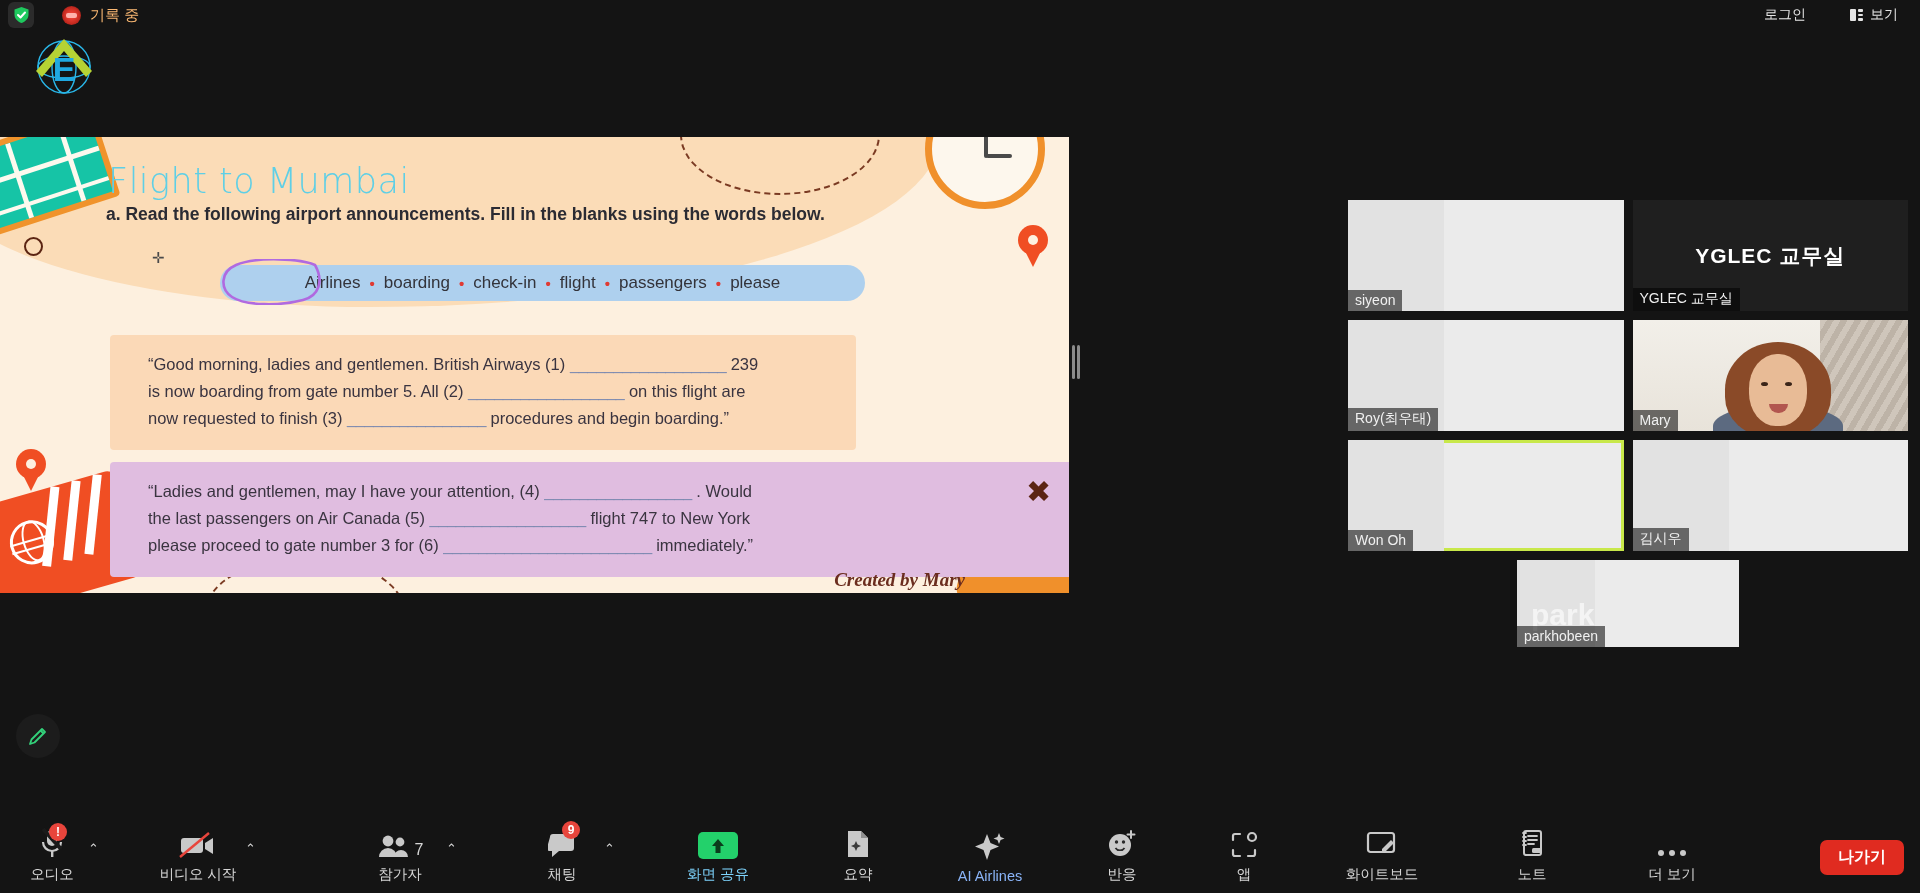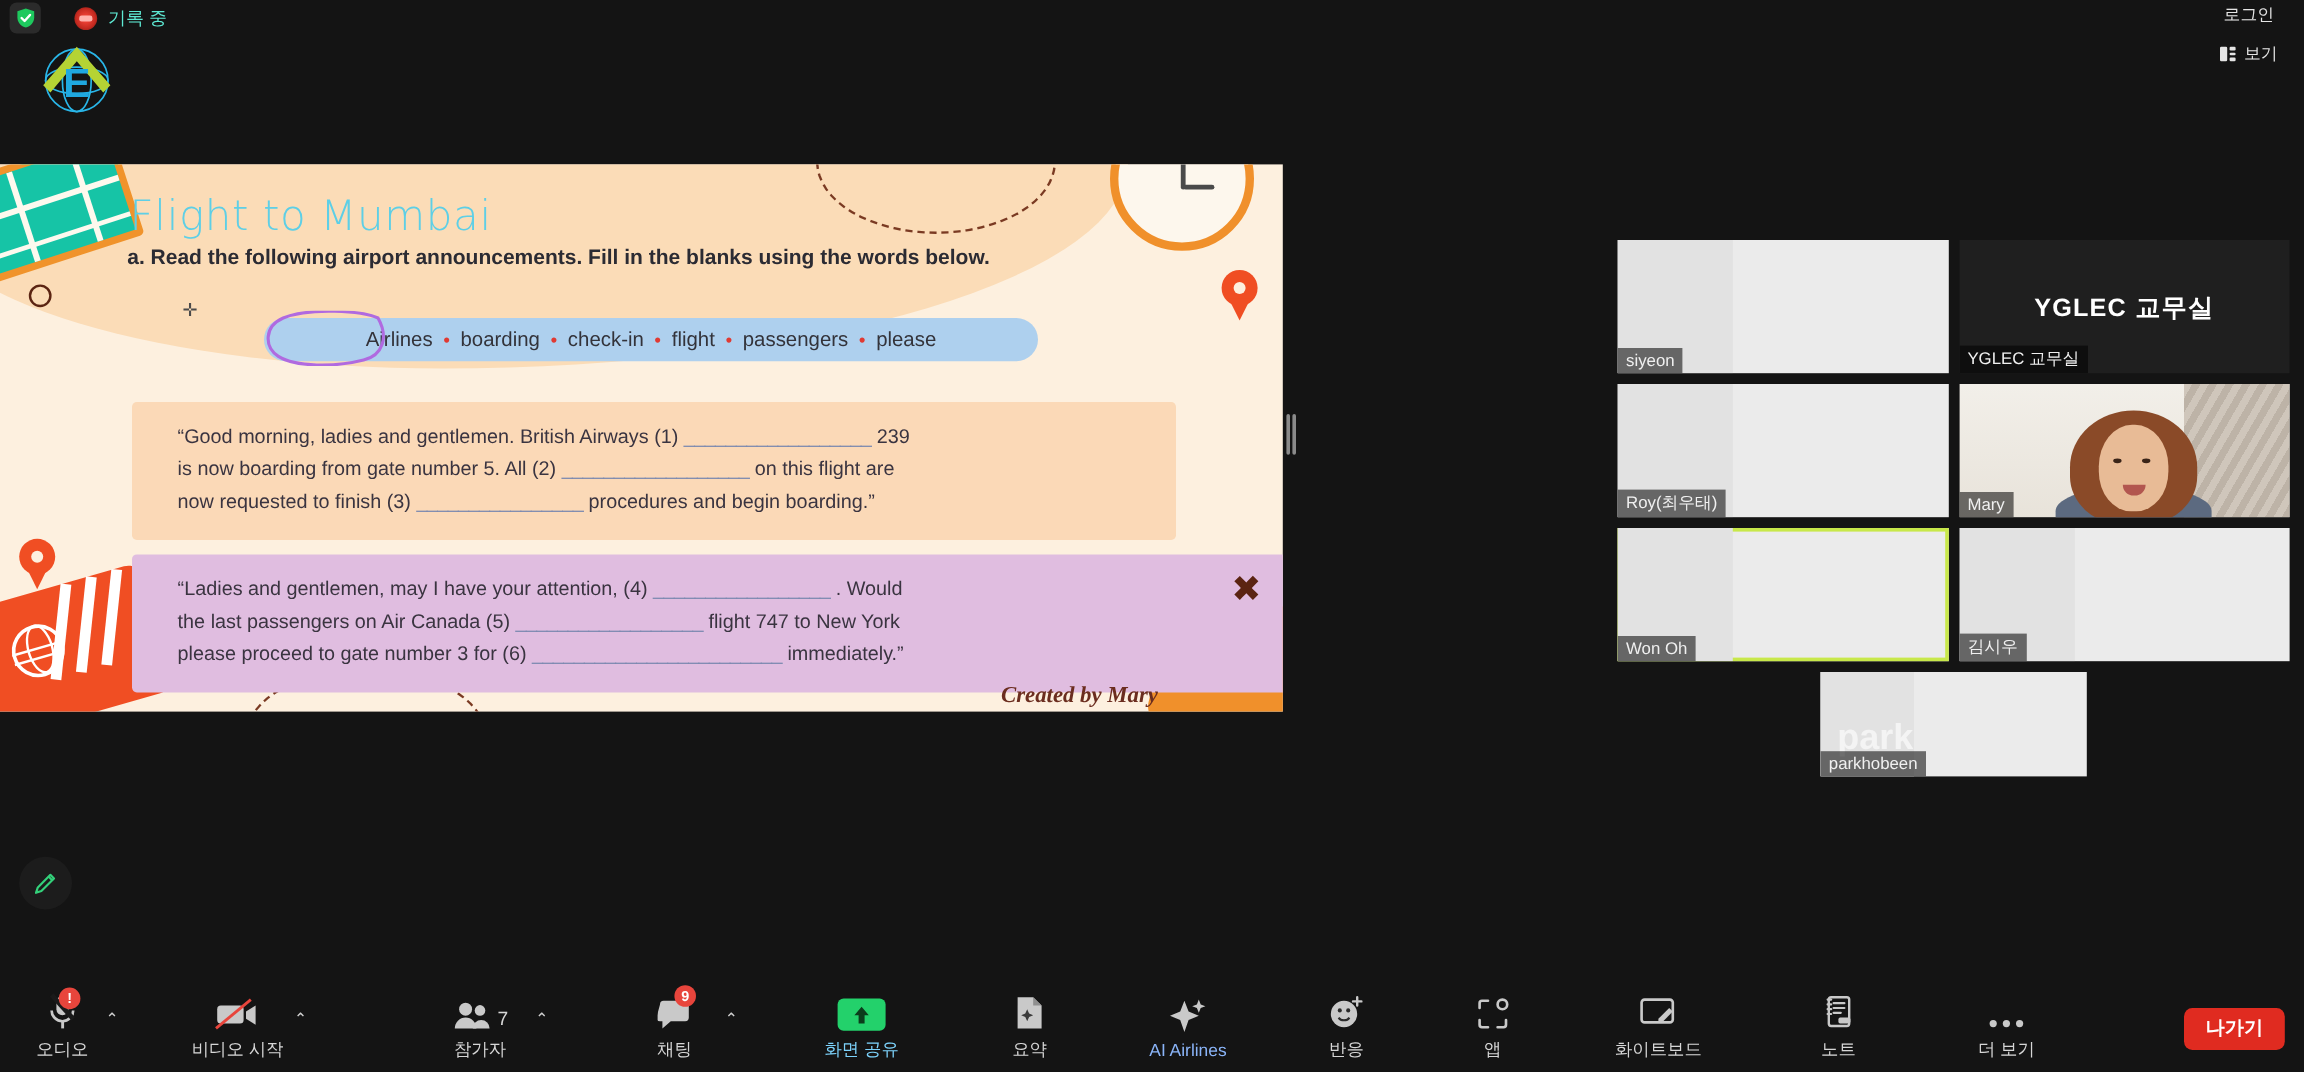--- a/index.html
+++ b/index.html
@@ -23,24 +23,24 @@
   .rec-wrap { display: flex; align-items: center; margin-left: 28px; gap: 9px; }
   .rec-dot {
     width: 19px; height: 19px; border-radius: 50%;
     background: radial-gradient(circle at 50% 50%, #ff4b3e 0%, #c52a20 60%, #6b1510 100%);
     position: relative;
   }
   .rec-dot::after {
     content: ""; position: absolute; left: 4px; top: 7px; width: 11px; height: 5px;
     background: #ffb2ac; border-radius: 2px;
   }
-  .rec-label { color: #5eead4; font-size: 15px; }
+  .rec-label { color: #fdba74; font-size: 15px; }
   .topbar-right {
     position: absolute; right: 10px; top: 0; height: 30px;
-    display: flex; align-items: center; gap: 6px; flex-direction: column;
+    display: flex; align-items: center; gap: 20px;
   }
   .tb-btn {
     color: #e5e5e5; font-size: 14px; padding: 4px 12px; border-radius: 6px;
     display: flex; align-items: center; gap: 7px; cursor: pointer;
   }
   .view-glyph { display: inline-flex; gap: 2px; align-items: stretch; height: 12px; }
   .view-glyph i { display: block; background: #e5e5e5; width: 6px; border-radius: 1px; }
   .view-glyph .col2 { display: flex; flex-direction: column; gap: 2px; width: 5px; }
   .view-glyph .col2 i { width: 5px; height: 3px; }
 
@@ -71,21 +71,21 @@
     display: flex; align-items: center; justify-content: center;
     font-size: 17px; color: #33333a; gap: 0;
   }
   .wordbank .w { padding: 0 2px; }
   .wordbank .sep { color: #e03a33; font-weight: bold; padding: 0 7px; font-size: 15px; }
   .ink-circle {
     position: absolute; left: 218px; top: 122px; width: 110px; height: 46px;
     pointer-events: none;
   }
   .box {
-    position: absolute; left: 110px; width: 870px;
+    position: absolute; left: 110px; width: 746px;
     padding: 16px 30px 18px 38px; border-radius: 4px;
     font-size: 16.5px; line-height: 27px; color: #3a3440;
   }
   .box.peach { top: 198px; background: #fbd9b7; }
   .box.lilac { top: 325px; background: #e0bde0; width: 1049px; }
   .blank { color: #7c8ab0; letter-spacing: -.5px; }
   .created {
     position: absolute; right: 104px; top: 432px;
     font-size: 19px; font-style: italic; font-weight: bold; color: #6b2d1f;
     font-family: "Liberation Serif", serif;

